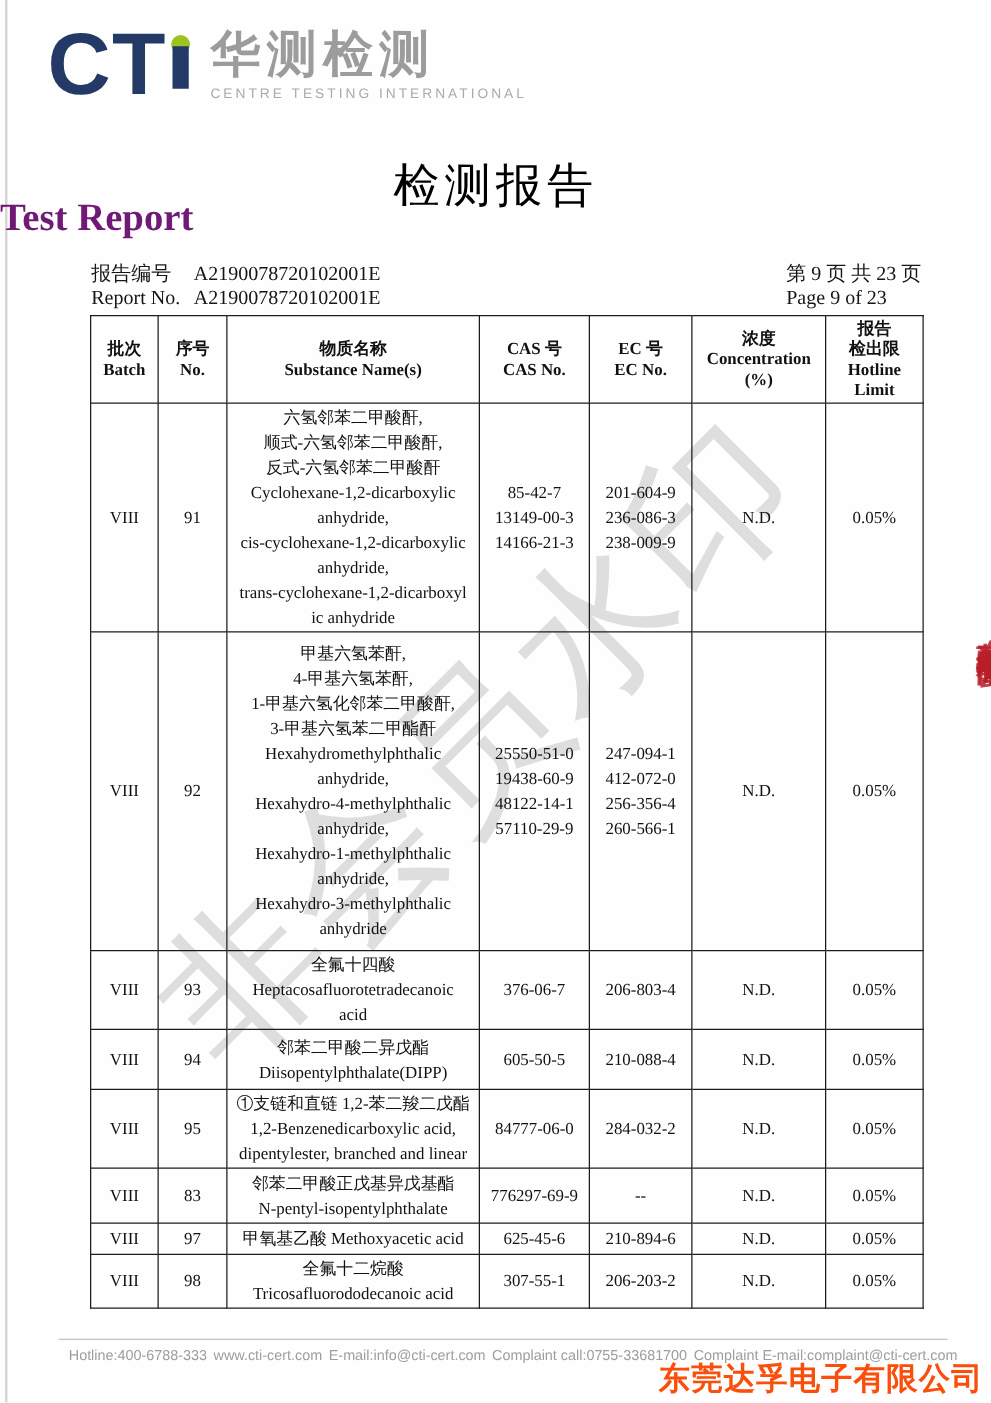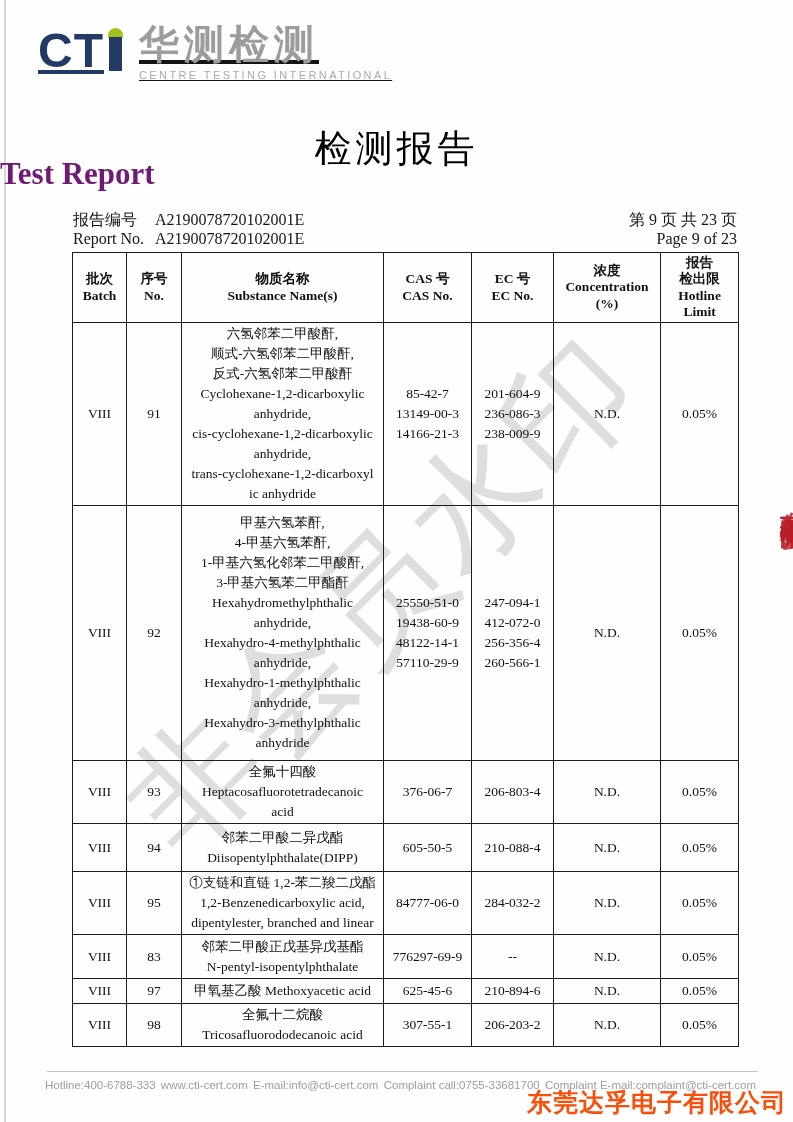--- a/index.html
+++ b/index.html
@@ -8,26 +8,26 @@
     position:relative; overflow:hidden; background:#fefefe;
     font-family:"Liberation Serif","DejaVu Serif",serif; color:#151515;
   }
   .scan-edge { position:absolute; left:4px; top:0; width:2px; height:1122px; background:#d6d6d6; }
 
   
   .logo { position:absolute; left:38px; top:22px; display:flex; align-items:flex-start; }
   .cti-wrap { display:flex; align-items:flex-end; }
   .cti-text {
     font-family:"Liberation Sans","DejaVu Sans",sans-serif; font-weight:bold;
-    font-size:48px; line-height:58px; color:#233a66; letter-spacing:1px;text-decoration:underline;
+    font-size:70px; line-height:58px; color:#233a66; letter-spacing:1px;
   }
   .cti-i { position:relative; display:inline-block; width:14px; height:58px; margin-left:5px; }
   .cti-i-stem { position:absolute; left:0; bottom:9px; width:13px; height:34px; background:#233a66; }
   .cti-i-dot  { position:absolute; left:-1px; top:6px; width:15px; height:15px; border-radius:50%; background:#9dc41e; }
-  .logo-right { margin-left:16px;text-decoration:underline; }
+  .logo-right { margin-left:16px; }
   .logo-cn {
     font-family:"Liberation Sans","DejaVu Sans",sans-serif; font-weight:bold;
     font-size:40px; line-height:44px; color:#9c9c9c; letter-spacing:5px; white-space:nowrap;
   }
   .logo-sub {
     font-family:"Liberation Sans","DejaVu Sans",sans-serif;
     font-size:11px; color:#aaaaaa; letter-spacing:2.4px; margin-top:3px; white-space:nowrap;
   }
 
   
@@ -39,21 +39,21 @@
   .title-en {
     position:absolute; top:156px; left:0; width:100%; 
     font-weight:bold; font-size:31px; color:#701a75;
   }
 
   
   .report-info { position:absolute; left:73px; top:210px; width:664px; font-size:16px; line-height:19px; }
   .ri-row { display:flex; }
   .ri-label { width:82px; }
   .ri-value { }
-  .ri-right { position:absolute; right:0; top:0; text-align:right; line-height:19px; }
+  .ri-right { position:absolute; right:0; top:0; line-height:19px; }
 
   
   table.report-table {
     position:absolute; left:72px; top:252px; width:666px;
     border-collapse:collapse; table-layout:fixed;
     font-size:13.5px; color:#111;
   }
   .report-table td, .report-table th {
     border:1.4px solid #1c1c1c; text-align:center; vertical-align:middle;
     white-space:pre-line; padding:1px 2px; line-height:20px; font-weight:normal;
@@ -76,21 +76,21 @@
   }
   .side-stamp-inner {
     writing-mode:vertical-rl; font-family:"Liberation Sans","DejaVu Sans",sans-serif;
     font-weight:bold; font-size:24px; line-height:30px; letter-spacing:2px;
     color:rgba(185,30,40,0.85); white-space:nowrap;
   }
 
   
   .footer-line { position:absolute; left:47px; top:1071px; width:711px; height:1px; background:#c3c3c3; }
   .footer-items {
-    position:absolute; left:45px; top:1079px; width:711px;
+    position:absolute; left:55px; top:1079px; width:711px;
     display:flex; justify-content:space-between;
     font-family:"Liberation Sans","DejaVu Sans",sans-serif;
     font-size:11.5px; color:#9d9d9d; white-space:nowrap;text-align:center;
   }
   .company-stamp {
     position:absolute; right:6px; top:1086px;
     font-family:"Liberation Sans","DejaVu Sans",sans-serif;
     font-weight:bold; font-size:25px; letter-spacing:1px; color:#f94f0a; white-space:nowrap;
   }
 </style>

